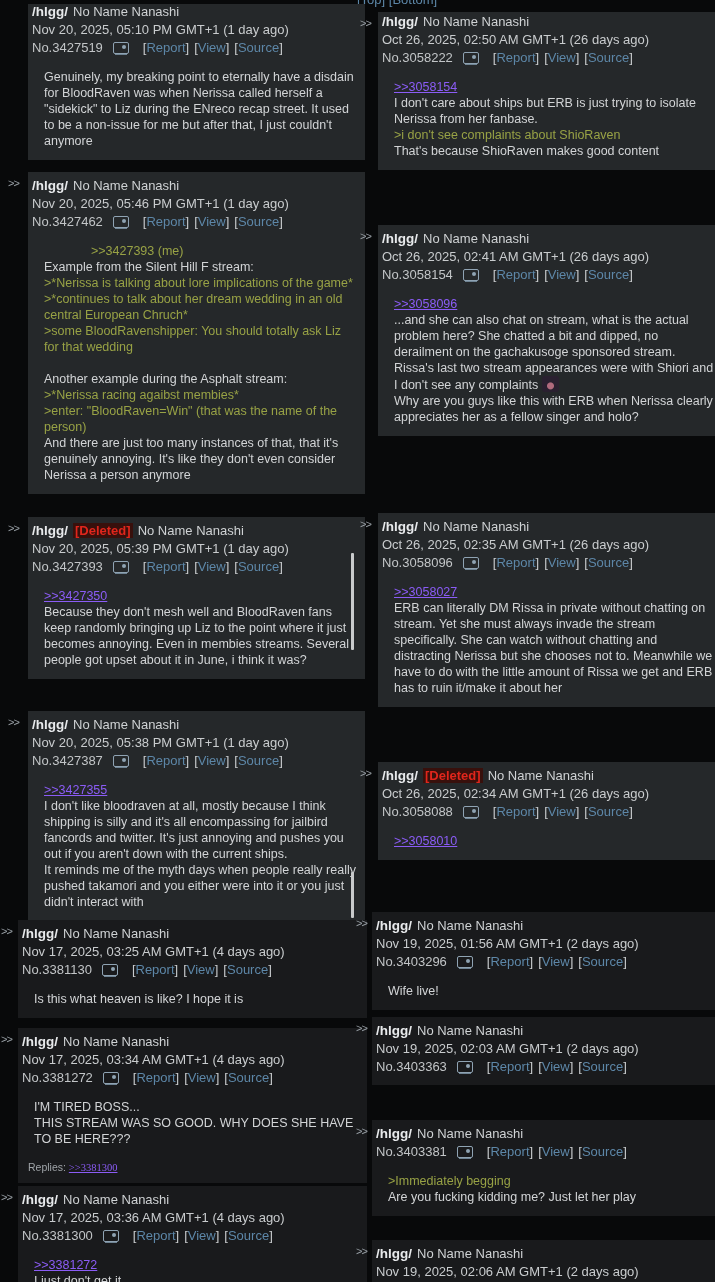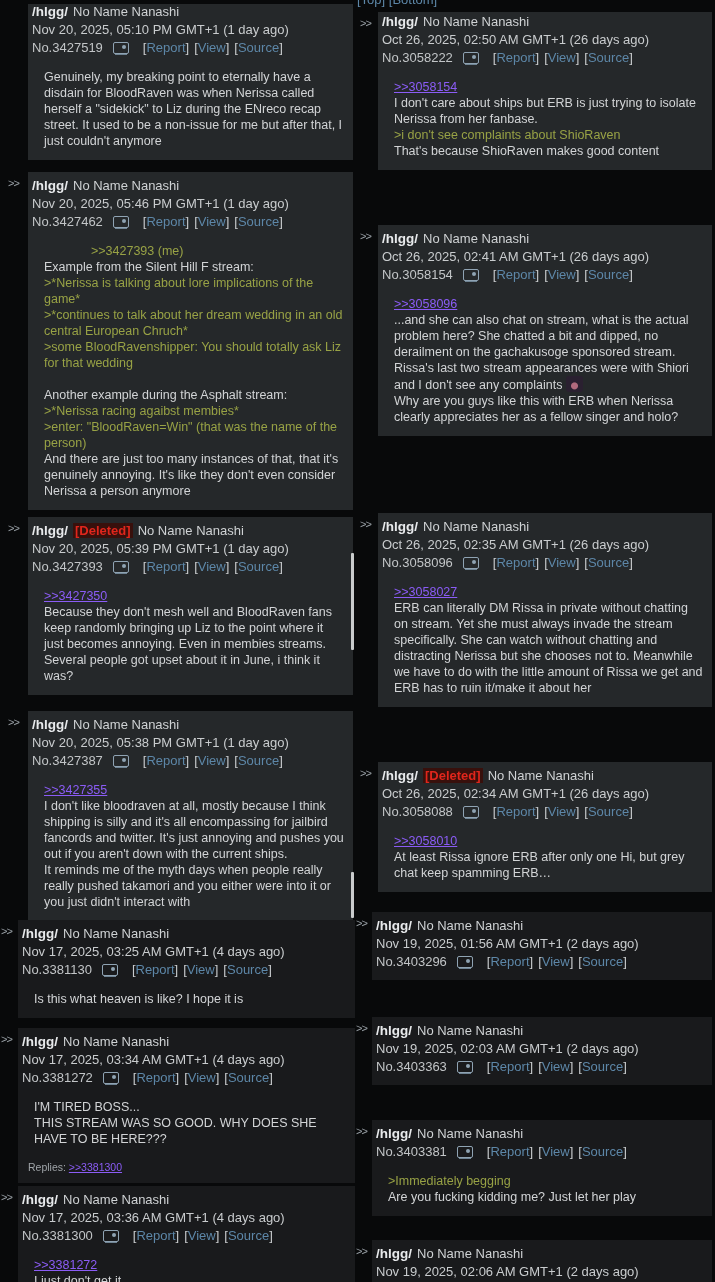--- a/index.html
+++ b/index.html
@@ -2,21 +2,21 @@
 <html><head>
 <meta charset="utf-8">
 <style>
   html,body{margin:0;padding:0;}
   body{
     width:715px;height:1282px;overflow:hidden;position:relative;
     background:#08090a;
     font-family:"Liberation Sans", sans-serif;
     -webkit-font-smoothing:antialiased;
   }
-  .col-section{position:absolute;overflow:hidden;}
+  .col-section{position:absolute;overflow:hidden;padding-left:12px;}
   #sec-left-top{left:0;top:0;width:356px;height:920px;}
   #sec-right-top{left:356px;top:0;width:359px;height:912px;}
   #sec-left-bottom{left:0;top:918px;width:356px;height:364px;}
   #sec-right-bottom{left:356px;top:910px;width:359px;height:372px;}
 
   .post-wrap{position:absolute;left:0;right:0;}
   
   .pos-p1{top:4px;}  .pos-p2{top:172px;} .pos-p3{top:517px;} .pos-p4{top:711px;}
   .pos-r1{top:12px;} .pos-r2{top:225px;} .pos-r3{top:513px;} .pos-r4{top:762px;}
   .pos-p5{top:2px;}  .pos-p6{top:110px;} .pos-p7{top:268px;}
@@ -54,21 +54,21 @@
 
   .post-body{margin:12px 0 2px 12px;font-size:12.5px;line-height:16px;color:#d2d4d6;}
   .body-line{min-height:16px;}
   .body-gap{height:16px;}
   .gt{color:#98a245;}
   .dead{color:#98a245;cursor:pointer;margin-left:47px;}
   .ql{color:#8b5cf6;text-decoration:underline;cursor:pointer;}
   .emote{display:inline-block;width:17px;height:16px;border-radius:3px;vertical-align:-3px;
          background:radial-gradient(circle at 50% 62%, #b06a7d 0 3px, #2a2030 4px),linear-gradient(#17111d,#3a2c3e);}
   .replies-row{margin:14px 0 0 6px;font-size:10.5px;line-height:13px;color:#9fa4a8;}
-  .replies-row .ql{font-size:10.5px;}
+  .replies-row .ql{font-size:10.5px;font-family:Liberation Serif, serif;}
 
   #thread-nav{position:absolute;left:357px;top:-8px;font-size:13px;line-height:16px;color:#5d87a8;cursor:pointer;white-space:nowrap;}
   .sb{position:absolute;width:3px;background:#c9cbcc;border-radius:1px;cursor:pointer;}
   #sb1{left:351px;top:553px;height:97px;}
   #sb2{left:351px;top:872px;height:46px;}
 </style>
 </head>
 <body>
 
 <span id="thread-nav">[Top] [Bottom]</span>
@@ -227,21 +227,20 @@
         <span class="board">/hlgg/</span><span class="delbadge">[Deleted]</span><span class="pname">No Name Nanashi</span>
       </div>
       <div class="pdate">Oct 26, 2025, 02:34 AM GMT+1 (26 days ago)</div>
       <div class="num-line">
         <span class="pnum">No.3058088</span>
         <span class="imgicon"></span>
         <span class="actions"><a class="plink"><span class="br">[</span><span class="lw">Report</span><span class="br">]</span></a><a class="plink"><span class="br">[</span><span class="lw">View</span><span class="br">]</span></a><a class="plink"><span class="br">[</span><span class="lw">Source</span><span class="br">]</span></a></span>
       </div>
       <div class="post-body">
           <div class="body-line"><a class="ql">&gt;&gt;3058010</a></div>
-          <div class="body-line"><span class="bt">At least Rissa ignore ERB after only one Hi, but grey chat keep spamming ERB…</span></div>
         </div>
 
     </div>
   </div>
   </div>
 <div id="sec-left-bottom" class="col-section">
     <div class="post-wrap pos-p5">
     <span class="arrow">&gt;&gt;</span>
     <div class="post-box">
       <div class="hdr-line">
@@ -306,20 +305,23 @@
     <div class="post-box">
       <div class="hdr-line">
         <span class="board">/hlgg/</span><span class="pname">No Name Nanashi</span>
       </div>
       <div class="pdate">Nov 19, 2025, 01:56 AM GMT+1 (2 days ago)</div>
       <div class="num-line">
         <span class="pnum">No.3403296</span>
         <span class="imgicon"></span>
         <span class="actions"><a class="plink"><span class="br">[</span><span class="lw">Report</span><span class="br">]</span></a><a class="plink"><span class="br">[</span><span class="lw">View</span><span class="br">]</span></a><a class="plink"><span class="br">[</span><span class="lw">Source</span><span class="br">]</span></a></span>
       </div>
+      <div class="post-body">
+          <div class="body-line"><span class="bt">Wife live!</span></div>
+        </div>
 
     </div>
   </div>
     <div class="post-wrap pos-r6">
     <span class="arrow">&gt;&gt;</span>
     <div class="post-box">
       <div class="hdr-line">
         <span class="board">/hlgg/</span><span class="pname">No Name Nanashi</span>
       </div>
       <div class="pdate">Nov 19, 2025, 02:03 AM GMT+1 (2 days ago)</div>

